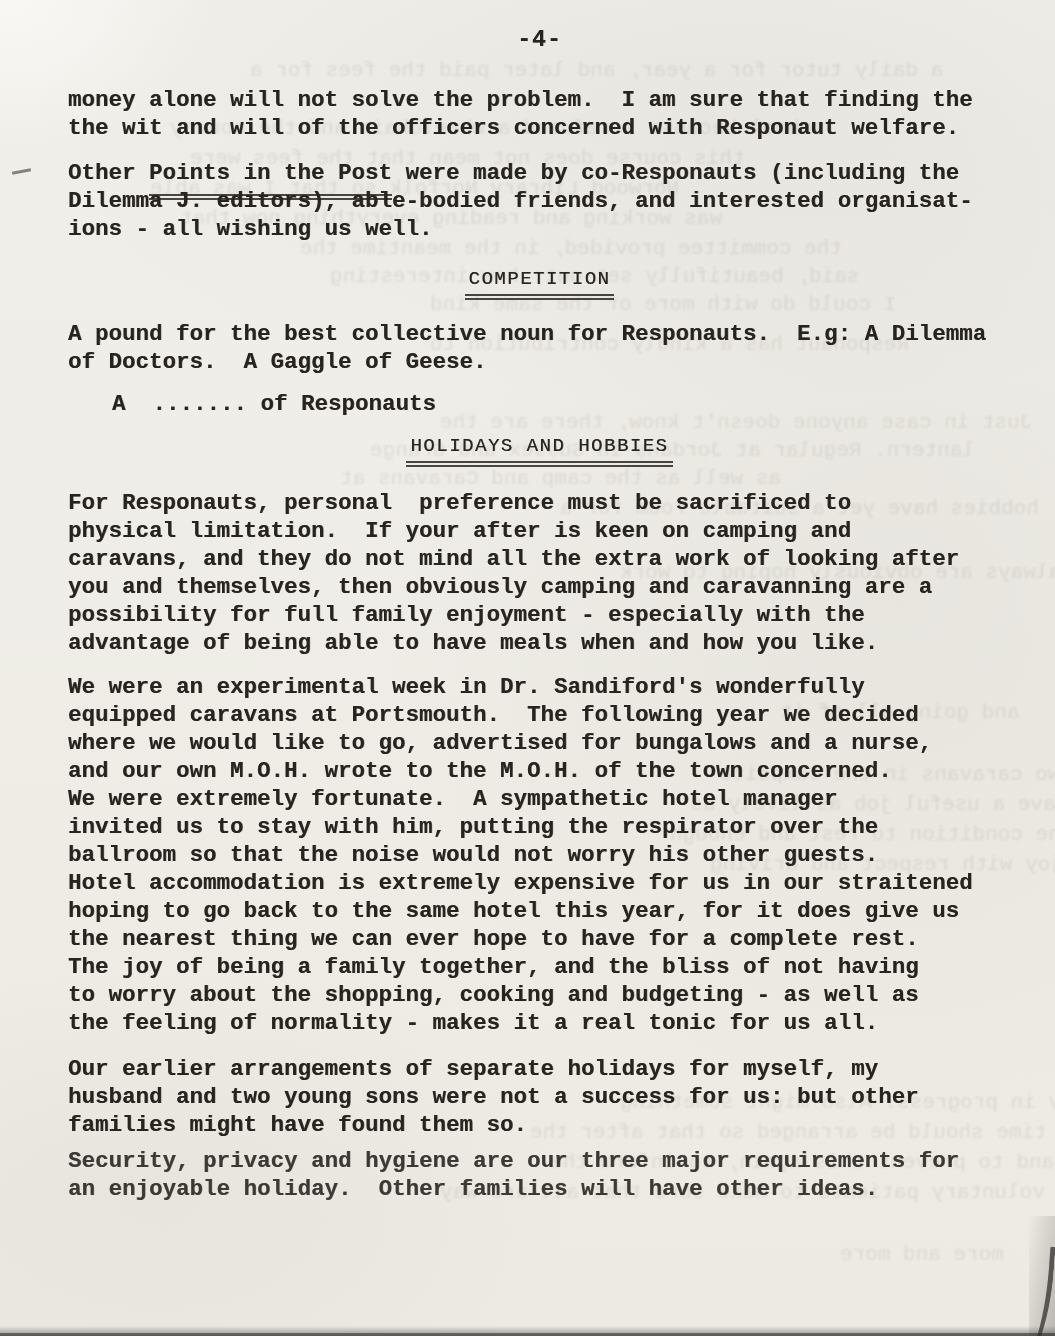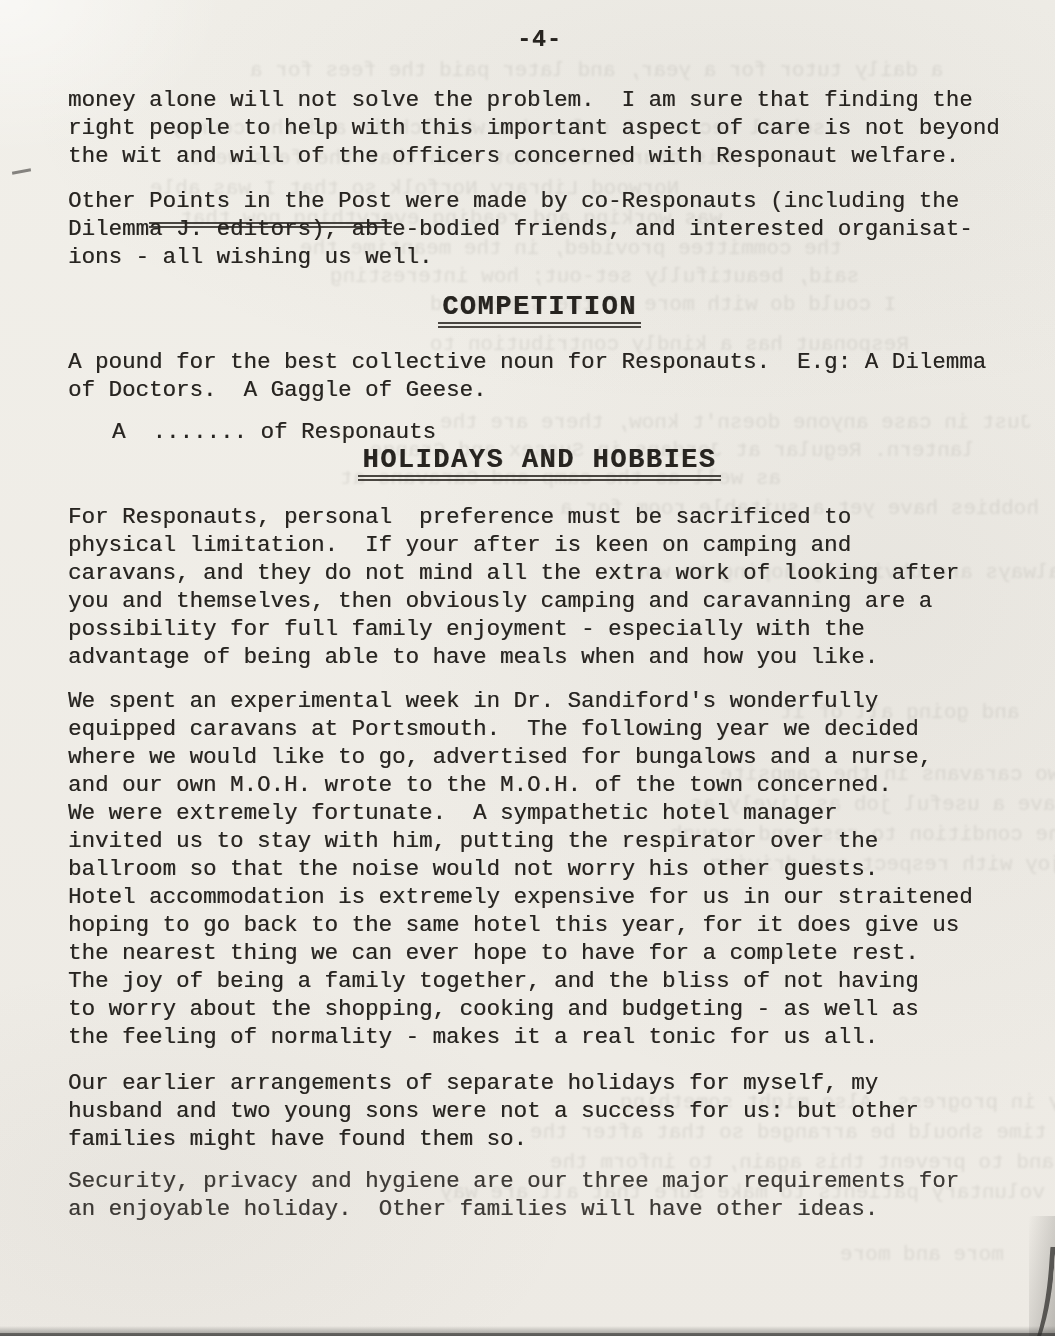--- a/index.html
+++ b/index.html
@@ -29,37 +29,37 @@
     text-shadow: 0.4px 0.3px 0 rgba(39,36,32,.55);
   }
   .pnum {
     text-align: center;
     font-weight: bold;
     font-size: 23px;
     line-height: 28px;
     letter-spacing: 1px;
     text-shadow: 0.5px 0.4px 0 rgba(39,36,32,.6);
   }
-  .para { margin: 0; }
+  .para { margin: 0; font-weight: bold; }
   .m-p1 { margin-top: 32px; }
   .m-p2 { margin-top: 17px; }
   .m-h1 { margin-top: 22px; }
   .m-p3 { margin-top: 20px; }
   .m-p4 { margin-top: 14px; margin-left: 44px; }
-  .m-h2 { }
+  .m-h2 { margin-top: 14px; }
   .m-p5 { margin-top: 22px; }
   .m-p6 { margin-top: 16px; }
   .m-p7 { margin-top: 18px; }
-  .m-p8 { margin-top: 14px; }
+  .m-p8 { margin-top: 8px; }
   .heading { text-align: center; }
   .heading .hspan {
     display: inline-block;
-    font-size: 27px;
+    font-size: 19px;
     line-height: 28px;
-    font-weight: bold;
+    font-weight: normal;
     letter-spacing: 1.5px;
     border-bottom: 6px double rgba(43,40,35,.85);
     padding: 0 4px 1px 4px;
     text-shadow: 0.5px 0.4px 0 rgba(39,36,32,.6);
   }
   .uphrase {
     border-bottom: 6px double rgba(43,40,35,.85);
     padding-bottom: 8px;
   }
   .faded { color: rgba(45,42,38,.82); }
@@ -137,21 +137,20 @@
     <div class="ghost" style="top: 1180px; left: 440px;">voluntary patients to make sure that all are way</div>
     <div class="ghost" style="top: 1242px; left: 840px;">more and more</div>
   </div>
 
 <div class="page">
 
   <div class="pnum">-4-</div>
 
   <div class="para m-p1">
     <div class="tl">money alone will not solve the problem.  I am sure that finding the</div>
-    <div class="tl">right people to help with this important aspect of care is not beyond</div>
     <div class="tl">the wit and will of the officers concerned with Responaut welfare.</div>
   </div>
 
   <div class="para m-p2">
     <div class="tl"><span>Other </span><span class="uphrase">Points in the Post</span><span> were made by co-Responauts (including the</span></div>
     <div class="tl">Dilemma J. editors), able-bodied friends, and interested organisat-</div>
     <div class="tl">ions - all wishing us well.</div>
   </div>
 
   <div class="heading m-h1">
@@ -174,21 +173,21 @@
   <div class="para m-p5">
     <div class="tl">For Responauts, personal  preference must be sacrificed to</div>
     <div class="tl">physical limitation.  If your after is keen on camping and</div>
     <div class="tl">caravans, and they do not mind all the extra work of looking after</div>
     <div class="tl">you and themselves, then obviously camping and caravanning are a</div>
     <div class="tl">possibility for full family enjoyment - especially with the</div>
     <div class="tl">advantage of being able to have meals when and how you like.</div>
   </div>
 
   <div class="para m-p6">
-    <div class="tl">We spent an experimental week in Dr. Sandiford's wonderfully</div>
+    <div class="tl">We were an experimental week in Dr. Sandiford's wonderfully</div>
     <div class="tl">equipped caravans at Portsmouth.  The following year we decided</div>
     <div class="tl">where we would like to go, advertised for bungalows and a nurse,</div>
     <div class="tl">and our own M.O.H. wrote to the M.O.H. of the town concerned.</div>
     <div class="tl">We were extremely fortunate.  A sympathetic hotel manager</div>
     <div class="tl">invited us to stay with him, putting the respirator over the</div>
     <div class="tl">ballroom so that the noise would not worry his other guests.</div>
     <div class="tl">Hotel accommodation is extremely expensive for us in our straitened</div>
     <div class="tl">hoping to go back to the same hotel this year, for it does give us</div>
     <div class="tl">the nearest thing we can ever hope to have for a complete rest.</div>
     <div class="tl">The joy of being a family together, and the bliss of not having</div>

